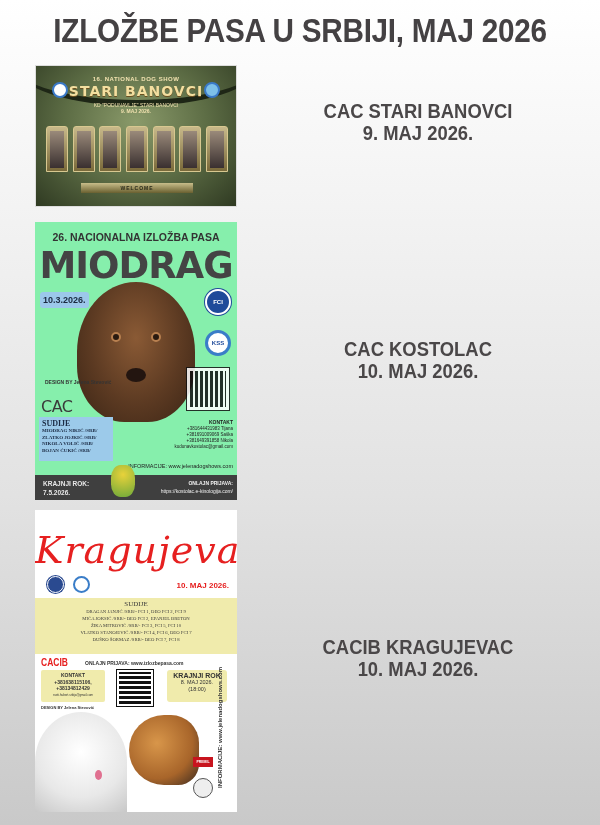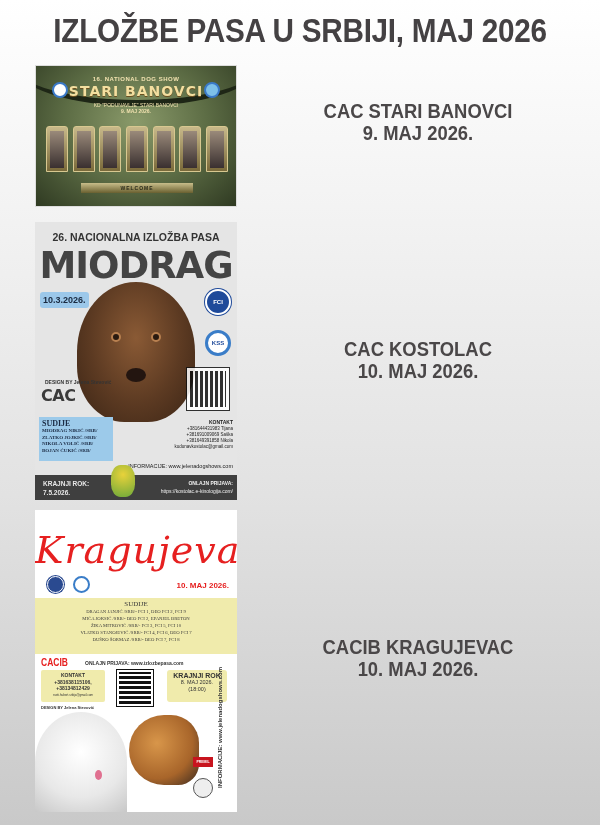--- a/index.html
+++ b/index.html
@@ -32,33 +32,33 @@
   .p1 .t3 { position:absolute; top:36px; width:100%; text-align:center; font-size:5px; color:#f1e2b0; }
   .p1 .t4 { position:absolute; top:42px; width:100%; text-align:center; font-size:5px; color:#f1e2b0; font-weight:bold; }
   .p1 .logo { position:absolute; top:16px; width:16px; height:16px; border-radius:50%; background:#fff; border:2px solid #3a79c7; }
   .p1 .logo.l { left:16px; } .p1 .logo.r { right:16px; background:#7ec0e8; }
   .p1 .judges { position:absolute; top:60px; left:10px; width:182px; height:46px; display:flex; justify-content:space-between; }
   .p1 .judge { width:22px; height:46px; background:linear-gradient(#c8b98a,#7a6a3a); border:1px solid #d8c890; border-radius:3px 3px 0 0; position:relative; }
   .p1 .judge::after { content:""; position:absolute; left:3px; right:3px; top:4px; bottom:3px; background:linear-gradient(#9a8a7a,#3a3030); }
   .p1 .welcome { position:absolute; top:117px; left:45px; width:112px; height:10px; background:linear-gradient(#c8bd8a,#6a6030); text-align:center; font-size:5px; color:#2a2a1a; font-weight:bold; letter-spacing:1px; line-height:10px; }
 
   
-  .p2 { top: 222px; height: 278px; background: #e5e5e5; }
+  .p2 { top: 222px; height: 278px; background: #86efac; }
   .p2 .h1 { position:absolute; top:9px; width:100%; text-align:center; font-size:10.5px; font-weight:bold; color:#333; }
   .p2 .h2 { position:absolute; top:22px; width:100%; text-align:center; font-size:37px; font-weight:bold; color:#444; letter-spacing:-1px; font-family:"DejaVu Sans", sans-serif; }
   .p2 .date { position:absolute; top:70px; left:5px; background:#9cc8ea; color:#1a2a40; font-size:9px; font-weight:bold; padding:3px 3px; border-radius:3px; }
   .p2 .dog { position:absolute; top:60px; left:42px; width:118px; height:140px; border-radius:50% 50% 40% 40%; background: radial-gradient(ellipse at 50% 40%, #8a5a35 0%, #5c3a22 55%, #3a2415 100%); }
   .p2 .dog .eye { position:absolute; top:50px; width:10px; height:10px; border-radius:50%; background:#2a1a10; border:2px solid #b88050; }
   .p2 .dog .eye.l { left:34px; } .p2 .dog .eye.r { right:34px; }
   .p2 .dog .nose { position:absolute; top:86px; left:49px; width:20px; height:14px; border-radius:50%; background:#231510; }
   .p2 .fci { position:absolute; top:67px; right:6px; width:26px; height:26px; border-radius:50%; background:#1f4a9a; border:2px solid #fff; box-shadow:0 0 0 1px #1f4a9a; color:#fff; font-size:6px; text-align:center; line-height:22px; font-weight:bold; }
   .p2 .kss { position:absolute; top:108px; right:6px; width:26px; height:26px; border-radius:50%; background:#fff; border:3px solid #3a7dc8; color:#1f4a9a; font-size:6px; text-align:center; line-height:20px; font-weight:bold; }
   .p2 .qr { position:absolute; top:146px; right:8px; width:42px; height:42px; background: repeating-linear-gradient(90deg,#111 0 3px,#fff 3px 5px), #fff; opacity:0.85; border:3px solid #fff; outline:1px solid #111; }
   .p2 .design { position:absolute; top:157px; left:10px; font-size:5px; color:#333; font-weight:bold; }
-  .p2 .cac { position:absolute; top:164px; left:6px; font-size:16px; font-weight:bold; color:#3a3a3a; font-family:"DejaVu Sans", sans-serif; letter-spacing:-0.5px; }
+  .p2 .cac { position:absolute; top:175px; left:6px; font-size:16px; font-weight:normal; color:#3a3a3a; font-family:"DejaVu Sans", sans-serif; letter-spacing:-0.5px; }
   .p2 .sudije { position:absolute; top:195px; left:4px; width:74px; height:44px; background:#9ccaea; padding:2px 3px; }
   .p2 .sudije .st { font-size:8px; font-weight:bold; color:#1b2b44; font-family:"Liberation Serif", serif; }
   .p2 .sudije .sl { font-size:5px; color:#1b2b44; font-family:"Liberation Serif", serif; line-height:6.5px; font-weight:bold; }
   .p2 .kontakt { position:absolute; top:197px; right:4px; text-align:right; font-size:4.5px; color:#222; line-height:6px; }
   .p2 .kontakt b { font-size:5px; }
   .p2 .info { position:absolute; top:241px; right:4px; font-size:5.5px; color:#222; }
   .p2 .footer { position:absolute; bottom:0; left:0; width:100%; height:25px; background:#3f3f3f; }
   .p2 .footer .k { position:absolute; left:8px; top:4px; color:#e8e8e8; font-size:6.5px; font-weight:bold; line-height:9px; }
   .p2 .footer .o { position:absolute; right:4px; top:4px; color:#f0f0f0; font-size:5px; text-align:right; line-height:8px; }
   .p2 .footer .mascot { position:absolute; left:76px; top:-10px; width:24px; height:32px; border-radius:40%; background:radial-gradient(circle at 50% 30%,#e8d23a,#6da83a); }

